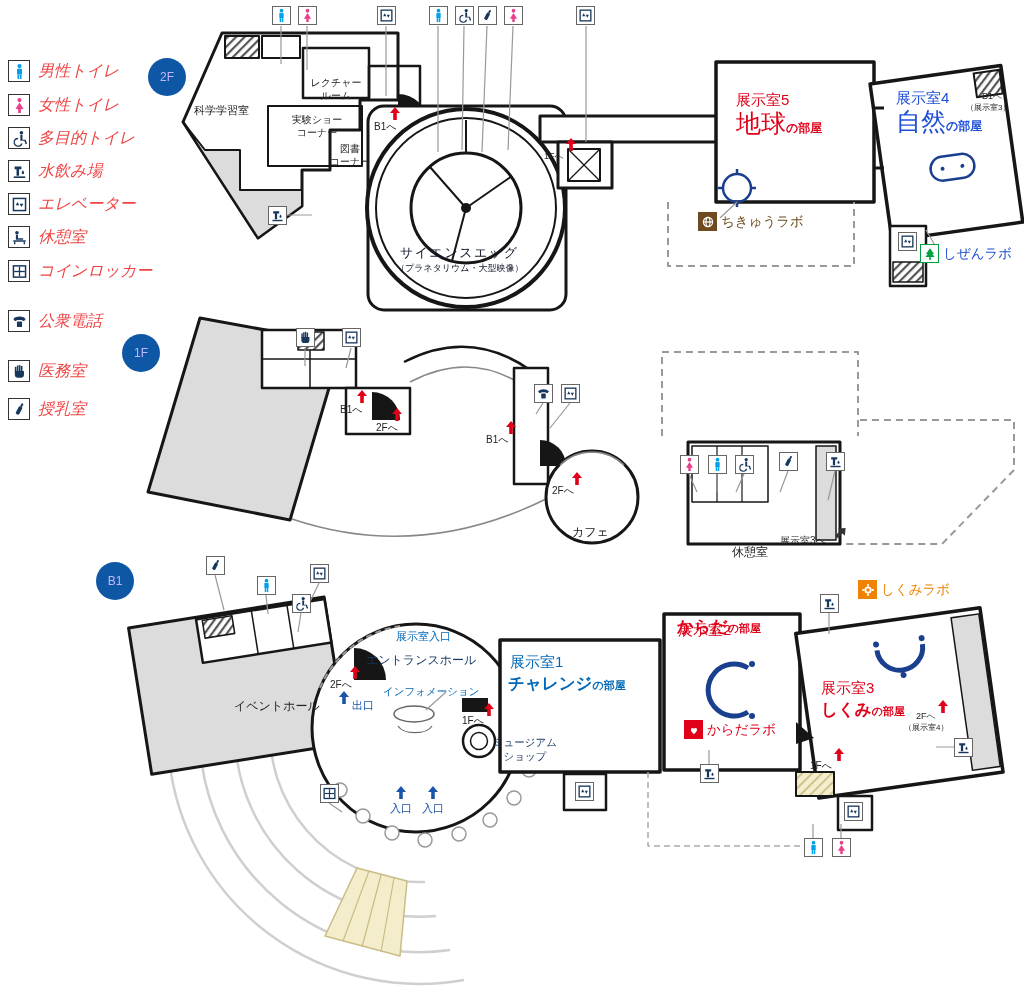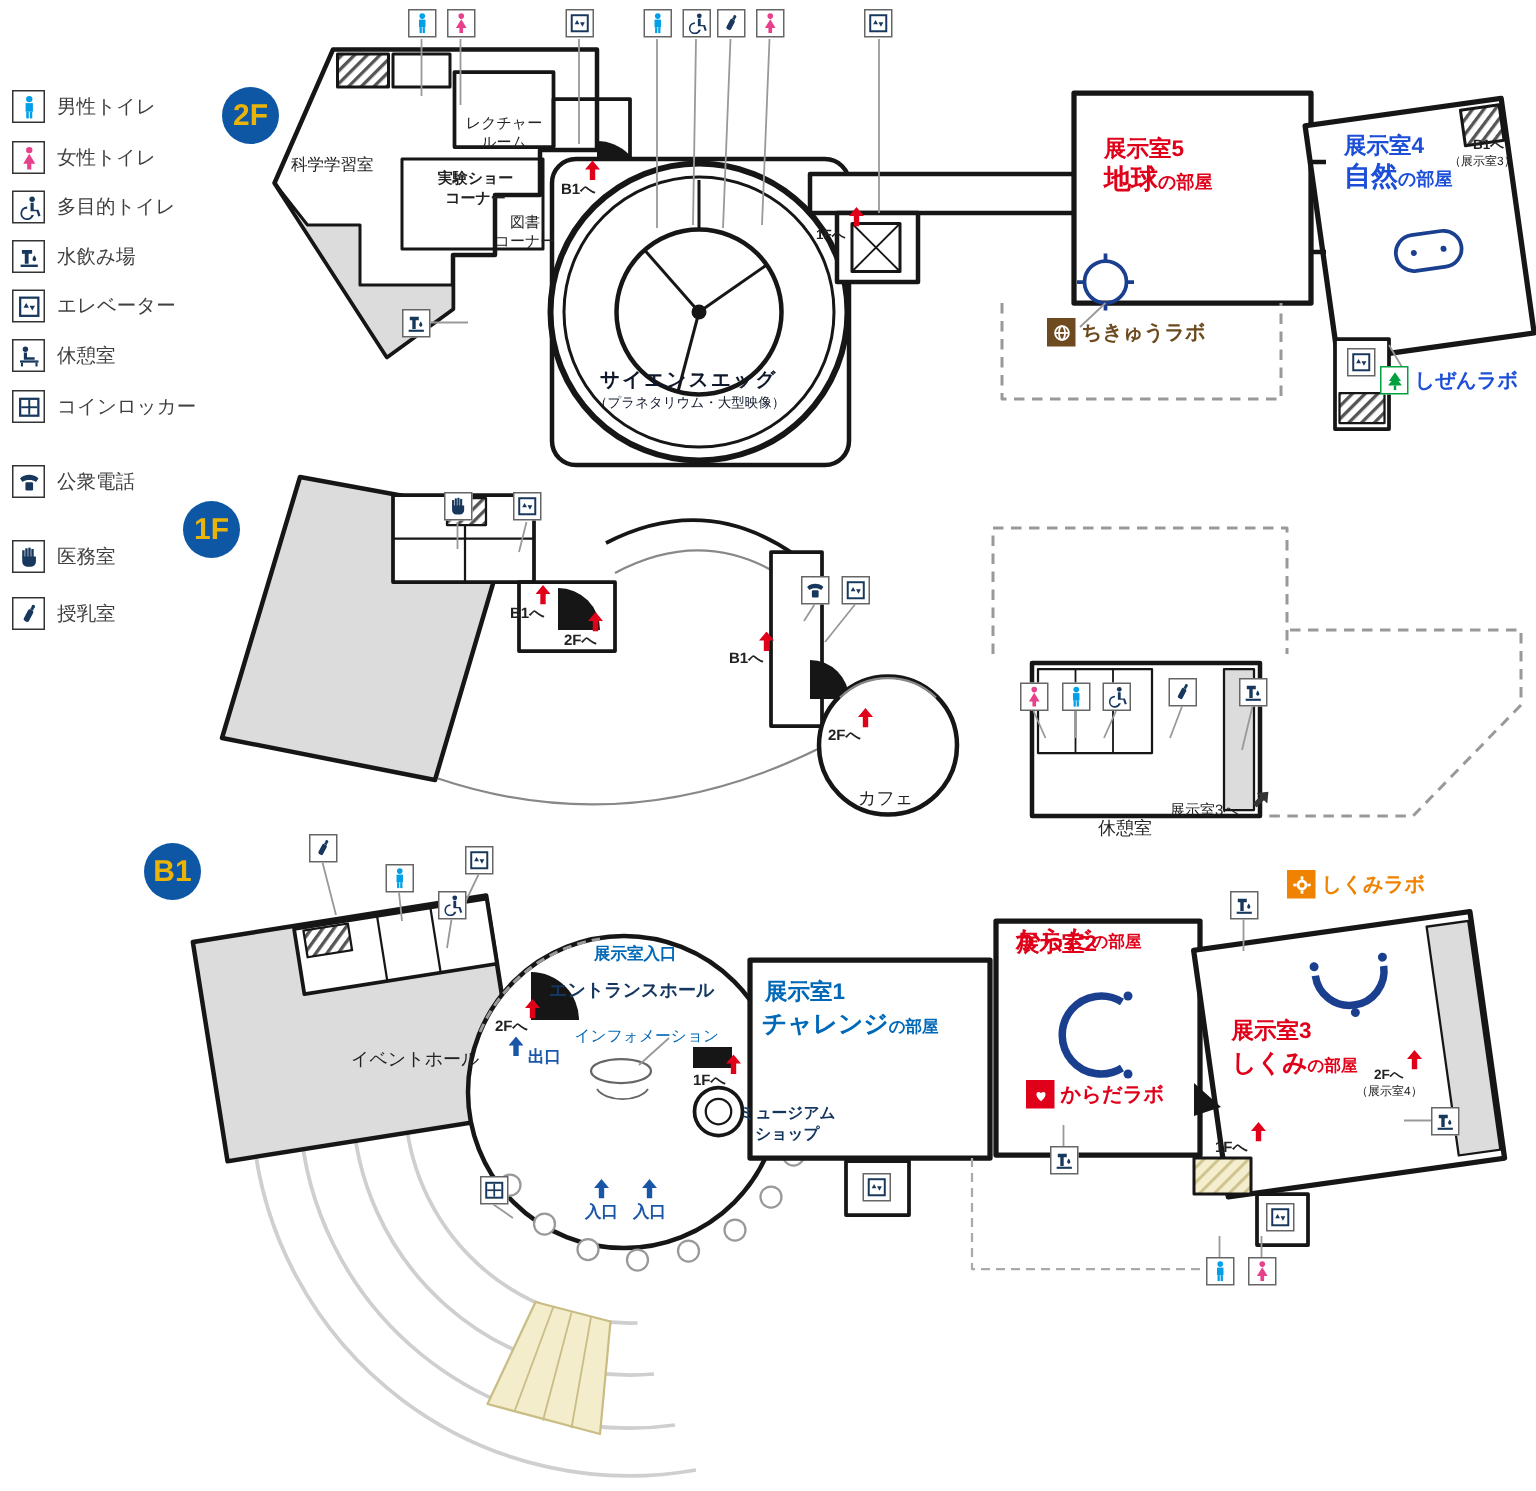--- a/index.html
+++ b/index.html
@@ -2,34 +2,34 @@
 <html><head>
 <meta charset="utf-8">
 <style>
   * { margin:0; padding:0; box-sizing:border-box; }
   body { font-family:"Liberation Sans","DejaVu Sans",sans-serif; background:#fff; }
   .canvas { position:relative; width:1024px; height:994px; background:#fff; overflow:hidden; }
   .layer { position:absolute; left:0; top:0; }
   .lbl { position:absolute; white-space:nowrap; line-height:1.1; color:#222; }
   .lbl2 { position:absolute; text-align:center; line-height:1.3; color:#222; }
   .lbl2 span { display:block; }
-  .b { font-weight:bold; }
+  .b { font-weight:normal; }
   .s8{font-size:8px}.s9{font-size:9px}.s10{font-size:10px}.s10h{font-size:10.5px}
   .s11{font-size:11px}.s12{font-size:12px}.s13{font-size:13px}.s14{font-size:13.5px}
   .s15{font-size:15px}
   .c-red{color:#e0001a}.c-blue{color:#0068b7}.c-navy{color:#14365f}.c-green{color:#1d4ed8}
   .c-purple{color:#0f172a}.c-orange{color:#ef8200}.c-brown{color:#6d4a1f}.c-entr{color:#1a56a8}
-  .rn-main{font-size:18px;font-weight:bold}.rn-sfx{font-size:12px;font-weight:bold}
+  .rn-main{font-size:25px;font-weight:normal}.rn-sfx{font-size:12px;font-weight:bold}
   .rn-main2{font-size:16.5px;font-weight:bold}.rn-sfx2{font-size:11px;font-weight:bold}
-  .badge { position:absolute; width:38px; height:38px; border-radius:50%; background:#0e57a5; color:#eab308;
-           display:flex; align-items:center; justify-content:center; font-weight:bold; font-size:20px; }
+  .badge { position:absolute; width:38px; height:38px; border-radius:50%; background:#0e57a5; color:#c4b5fd;
+           display:flex; align-items:center; justify-content:center; font-weight:normal; font-size:12px; }
   .leg-row { position:absolute; left:8px; display:flex; align-items:center; gap:8px; }
   .leg-ic { width:22px; height:22px; border:1.5px solid #333; background:#fff; display:flex; align-items:center; justify-content:center; flex:none;}
   .leg-ic svg { width:17px; height:17px; }
-  .leg-lb { font-size:13px; color:#404040; }
+  .leg-lb { font-size:16px; color:#ef4444;font-style:italic; }
   .micon { position:absolute; width:19px; height:19px; background:#fff; border:1px solid #666;
            display:flex; align-items:center; justify-content:center; }
   .micon svg { width:15px; height:15px; }
   .labicon { width:19px; height:19px; display:inline-flex; align-items:center; justify-content:center; flex:none; }
   .labicon svg { width:16px; height:16px; }
   .labrow { position:absolute; display:flex; align-items:center; gap:4px; }
   .arr { position:absolute; width:10px; height:13px; }
   .arr svg { width:100%; height:100%; display:block; }
   .arr-red path{fill:#e0001a}.arr-blue path{fill:#1a56a8}.arr-dark path{fill:#333}
   .cm{color:#00a0e9}.cf{color:#e8418c}.cd{color:#17375c}

